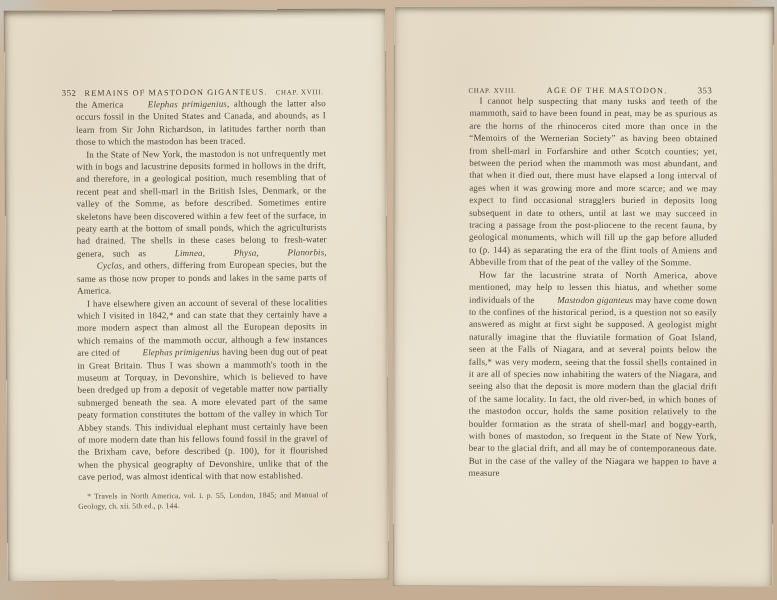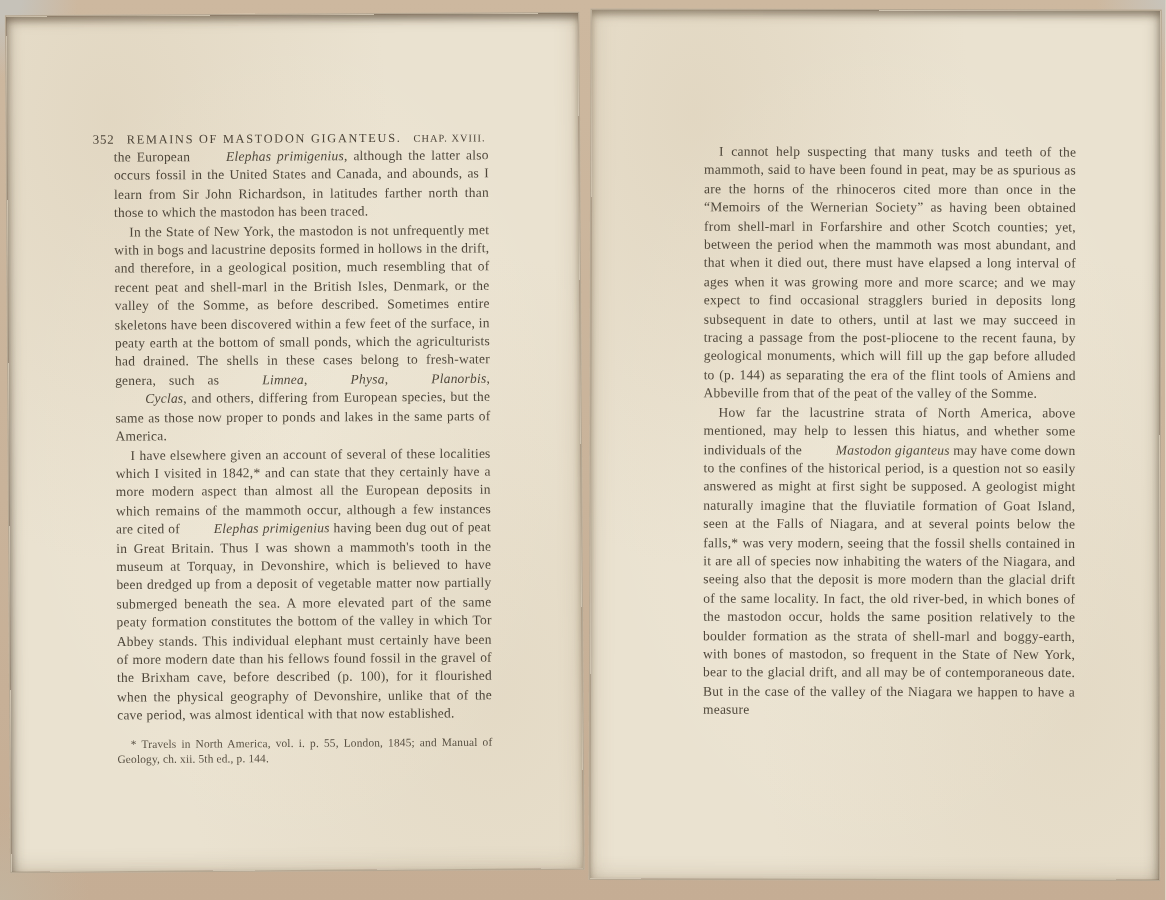--- a/index.html
+++ b/index.html
@@ -92,27 +92,32 @@
 
 <div class="scan">
 
   <div class="page page-left">
     <div class="running-head">
       <span class="folio">352</span>
       <span class="head-title">REMAINS OF MASTODON GIGANTEUS.</span>
       <span class="head-chap">CHAP. XVIII.</span>
     </div>
     <div class="text-col">
-      <p class="noindent"><span>the European </span><i>Elephas primigenius</i><span>, although the latter also occurs fossil in the United States and Canada, and abounds, as I learn from Sir John Richardson, in latitudes farther north than those to which the mastodon has been traced.</span></p>
+      <p class="noindent"><span>the America </span><i>Elephas primigenius</i><span>, although the latter also occurs fossil in the United States and Canada, and abounds, as I learn from Sir John Richardson, in latitudes farther north than those to which the mastodon has been traced.</span></p>
       <p><span>In the State of New York, the mastodon is not unfrequently met with in bogs and lacustrine deposits formed in hollows in the drift, and therefore, in a geological position, much resembling that of recent peat and shell-marl in the British Isles, Denmark, or the valley of the Somme, as before described. Sometimes entire skeletons have been discovered within a few feet of the surface, in peaty earth at the bottom of small ponds, which the agriculturists had drained. The shells in these cases belong to fresh-water genera, such as </span><i>Limnea</i><span>, </span><i>Physa</i><span>, </span><i>Planorbis</i><span>, </span><i>Cyclas</i><span>, and others, differing from European species, but the same as those now proper to ponds and lakes in the same parts of America.</span></p>
       <p><span>I have elsewhere given an account of several of these localities which I visited in 1842,* and can state that they certainly have a more modern aspect than almost all the European deposits in which remains of the mammoth occur, although a few instances are cited of </span><i>Elephas primigenius</i><span> having been dug out of peat in Great Britain. Thus I was shown a mammoth's tooth in the museum at Torquay, in Devonshire, which is believed to have been dredged up from a deposit of vegetable matter now partially submerged beneath the sea. A more elevated part of the same peaty formation constitutes the bottom of the valley in which Tor Abbey stands. This individual elephant must certainly have been of more modern date than his fellows found fossil in the gravel of the Brixham cave, before described (p. 100), for it flourished when the physical geography of Devonshire, unlike that of the cave period, was almost identical with that now established.</span></p>
       <div class="footnote">* Travels in North America, vol. i. p. 55, London, 1845; and Manual of Geology, ch. xii. 5th ed., p. 144.</div>
     </div>
   </div>
 
   <div class="page page-right">
+    <div class="running-head">
+      <span class="head-chap">CHAP. XVIII.</span>
+      <span class="head-title">AGE OF THE MASTODON.</span>
+      <span class="folio">353</span>
+    </div>
     <div class="text-col">
       <p><span>I cannot help suspecting that many tusks and teeth of the mammoth, said to have been found in peat, may be as spurious as are the horns of the rhinoceros cited more than once in the “Memoirs of the Wernerian Society” as having been obtained from shell-marl in Forfarshire and other Scotch counties; yet, between the period when the mammoth was most abundant, and that when it died out, there must have elapsed a long interval of ages when it was growing more and more scarce; and we may expect to find occasional stragglers buried in deposits long subsequent in date to others, until at last we may succeed in tracing a passage from the post-pliocene to the recent fauna, by geological monuments, which will fill up the gap before alluded to (p. 144) as separating the era of the flint tools of Amiens and Abbeville from that of the peat of the valley of the Somme.</span></p>
       <p><span>How far the lacustrine strata of North America, above mentioned, may help to lessen this hiatus, and whether some individuals of the </span><i>Mastodon giganteus</i><span> may have come down to the confines of the historical period, is a question not so easily answered as might at first sight be supposed. A geologist might naturally imagine that the fluviatile formation of Goat Island, seen at the Falls of Niagara, and at several points below the falls,* was very modern, seeing that the fossil shells contained in it are all of species now inhabiting the waters of the Niagara, and seeing also that the deposit is more modern than the glacial drift of the same locality. In fact, the old river-bed, in which bones of the mastodon occur, holds the same position relatively to the boulder formation as the strata of shell-marl and boggy-earth, with bones of mastodon, so frequent in the State of New York, bear to the glacial drift, and all may be of contemporaneous date. But in the case of the valley of the Niagara we happen to have a measure</span></p>
     </div>
   </div>
 
 </div>
 
 </body></html>

